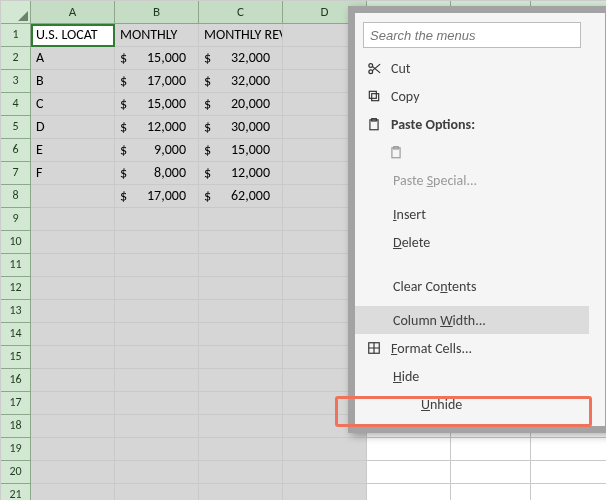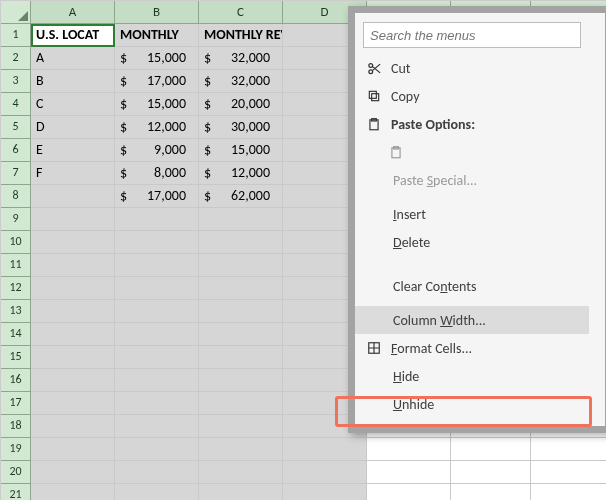--- a/index.html
+++ b/index.html
@@ -58,21 +58,21 @@
   .cell {
     border-right: 1px solid #c9c9c9;
     border-bottom: 1px solid #c9c9c9;
     padding: 2px 5px 0 5px;
     white-space: nowrap;
     overflow: hidden;
     font-size: 14px;
     background:#d6d6d6;
   }
   .cell.nohl { background:#fff; }
-  .cell.hdrtext { font-weight: bold; background:#d6d6d6; }
+  .cell.hdrtext { font-weight: normal; background:#d6d6d6; }
   .money { text-align:left; }
   .money .d{display:inline-block;width:10px;}
   .money .v{display:inline-block;width:56px;text-align:right;}
   .active { outline:2px solid #2e7d32; outline-offset:-2px; background:#fff !important;}
   
   .menu {
     position:absolute;
     top:6px; left:348px;
     width:264px;
     background:#f5f5f5;
@@ -359,18 +359,18 @@
       <svg width="14" height="14" viewBox="0 0 24 24" fill="none" stroke="#333" stroke-width="2">
           <rect x="3" y="3" width="18" height="18"></rect>
           <path d="M3 12h18M12 3v18"></path>
         </svg>
     </span>
     <span><u>F</u>ormat Cells...</span>
   </div>
   <div class="item" style="padding-left:38px;align-items:center;">
     <span><u>H</u>ide</span>
   </div>
-  <div class="item" style="padding-left:38px;">
+  <div class="item" style="padding-left:38px;margin-left:28px;">
     <span><u>U</u>nhide</span>
   </div>
 </div>
 
 <div class="highlight"></div>
 
 </body></html>

